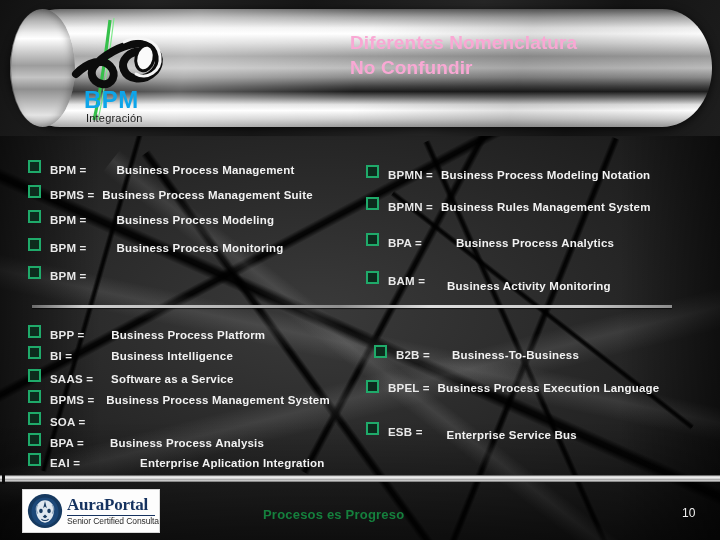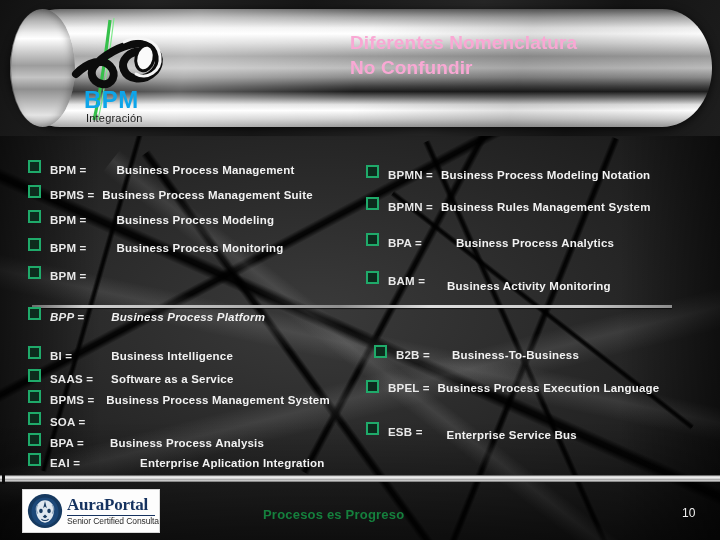--- a/index.html
+++ b/index.html
@@ -401,21 +401,21 @@
     <div class="row" style="left:366px; top:272px;">
       <span class="bullet"></span>
       <span class="acr">BAM =</span>
       <span class="def" style="margin-left:22px; position:relative; top:5px;">Business Activity Monitoring</span>
     </div>
   </div>
 
   <div class="divider-thin"></div>
 
   <div>
-    <div class="row" style="left:28px; top:308px;font-style:italic;">
+    <div class="row" style="left:28px; top:326px;">
       <span class="bullet"></span>
       <span class="acr">BPP =</span>
       <span class="def" style="margin-left:27px;">Business Process Platform</span>
     </div>
     <div class="row" style="left:28px; top:347px;">
       <span class="bullet"></span>
       <span class="acr">BI =</span>
       <span class="def" style="margin-left:39px;">Business Intelligence</span>
     </div>
     <div class="row" style="left:28px; top:370px;">

